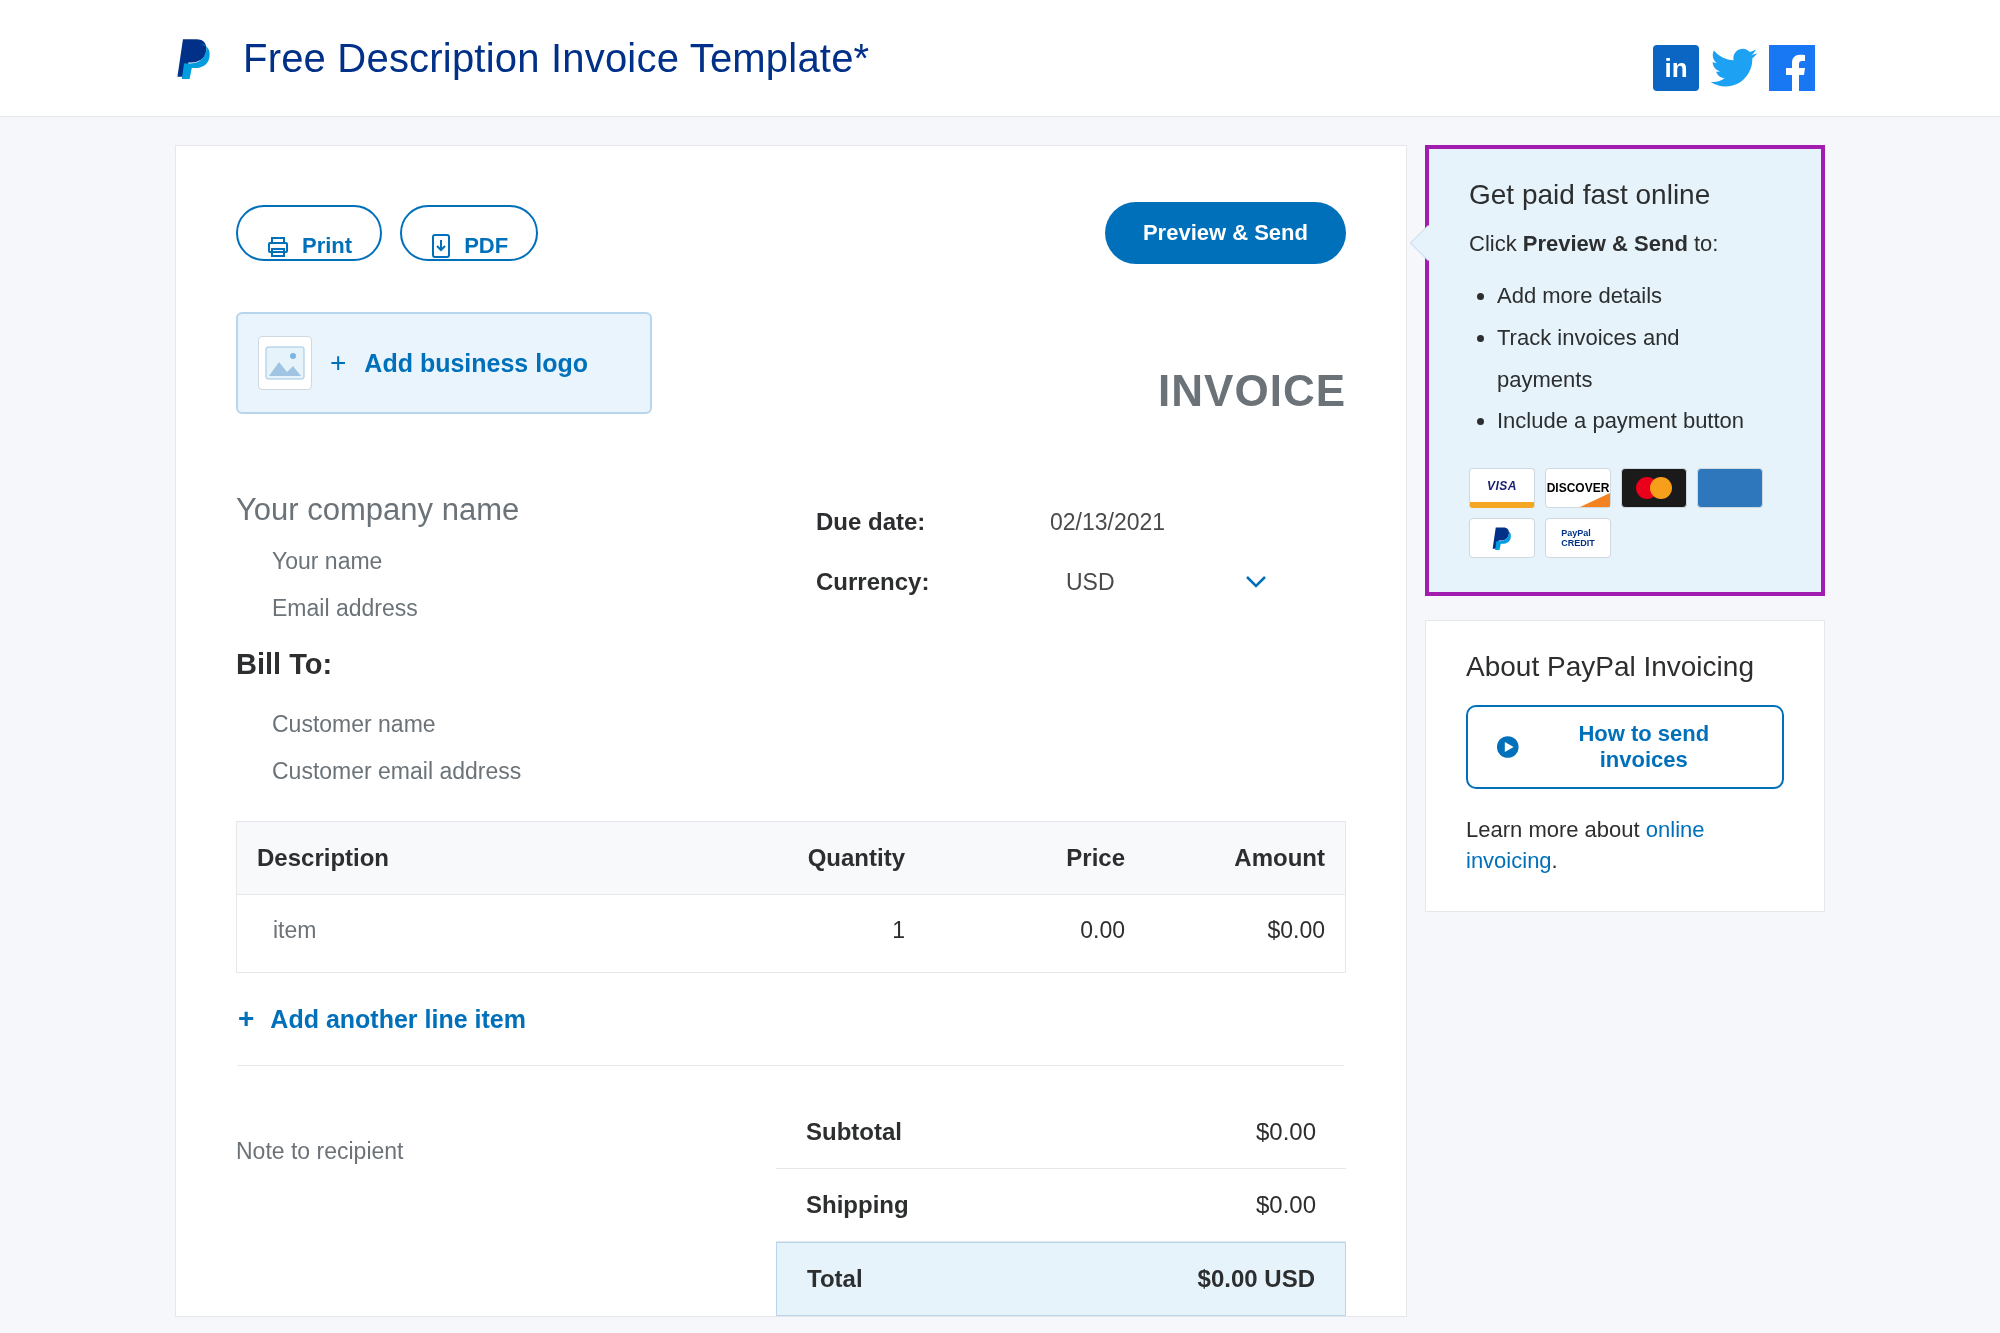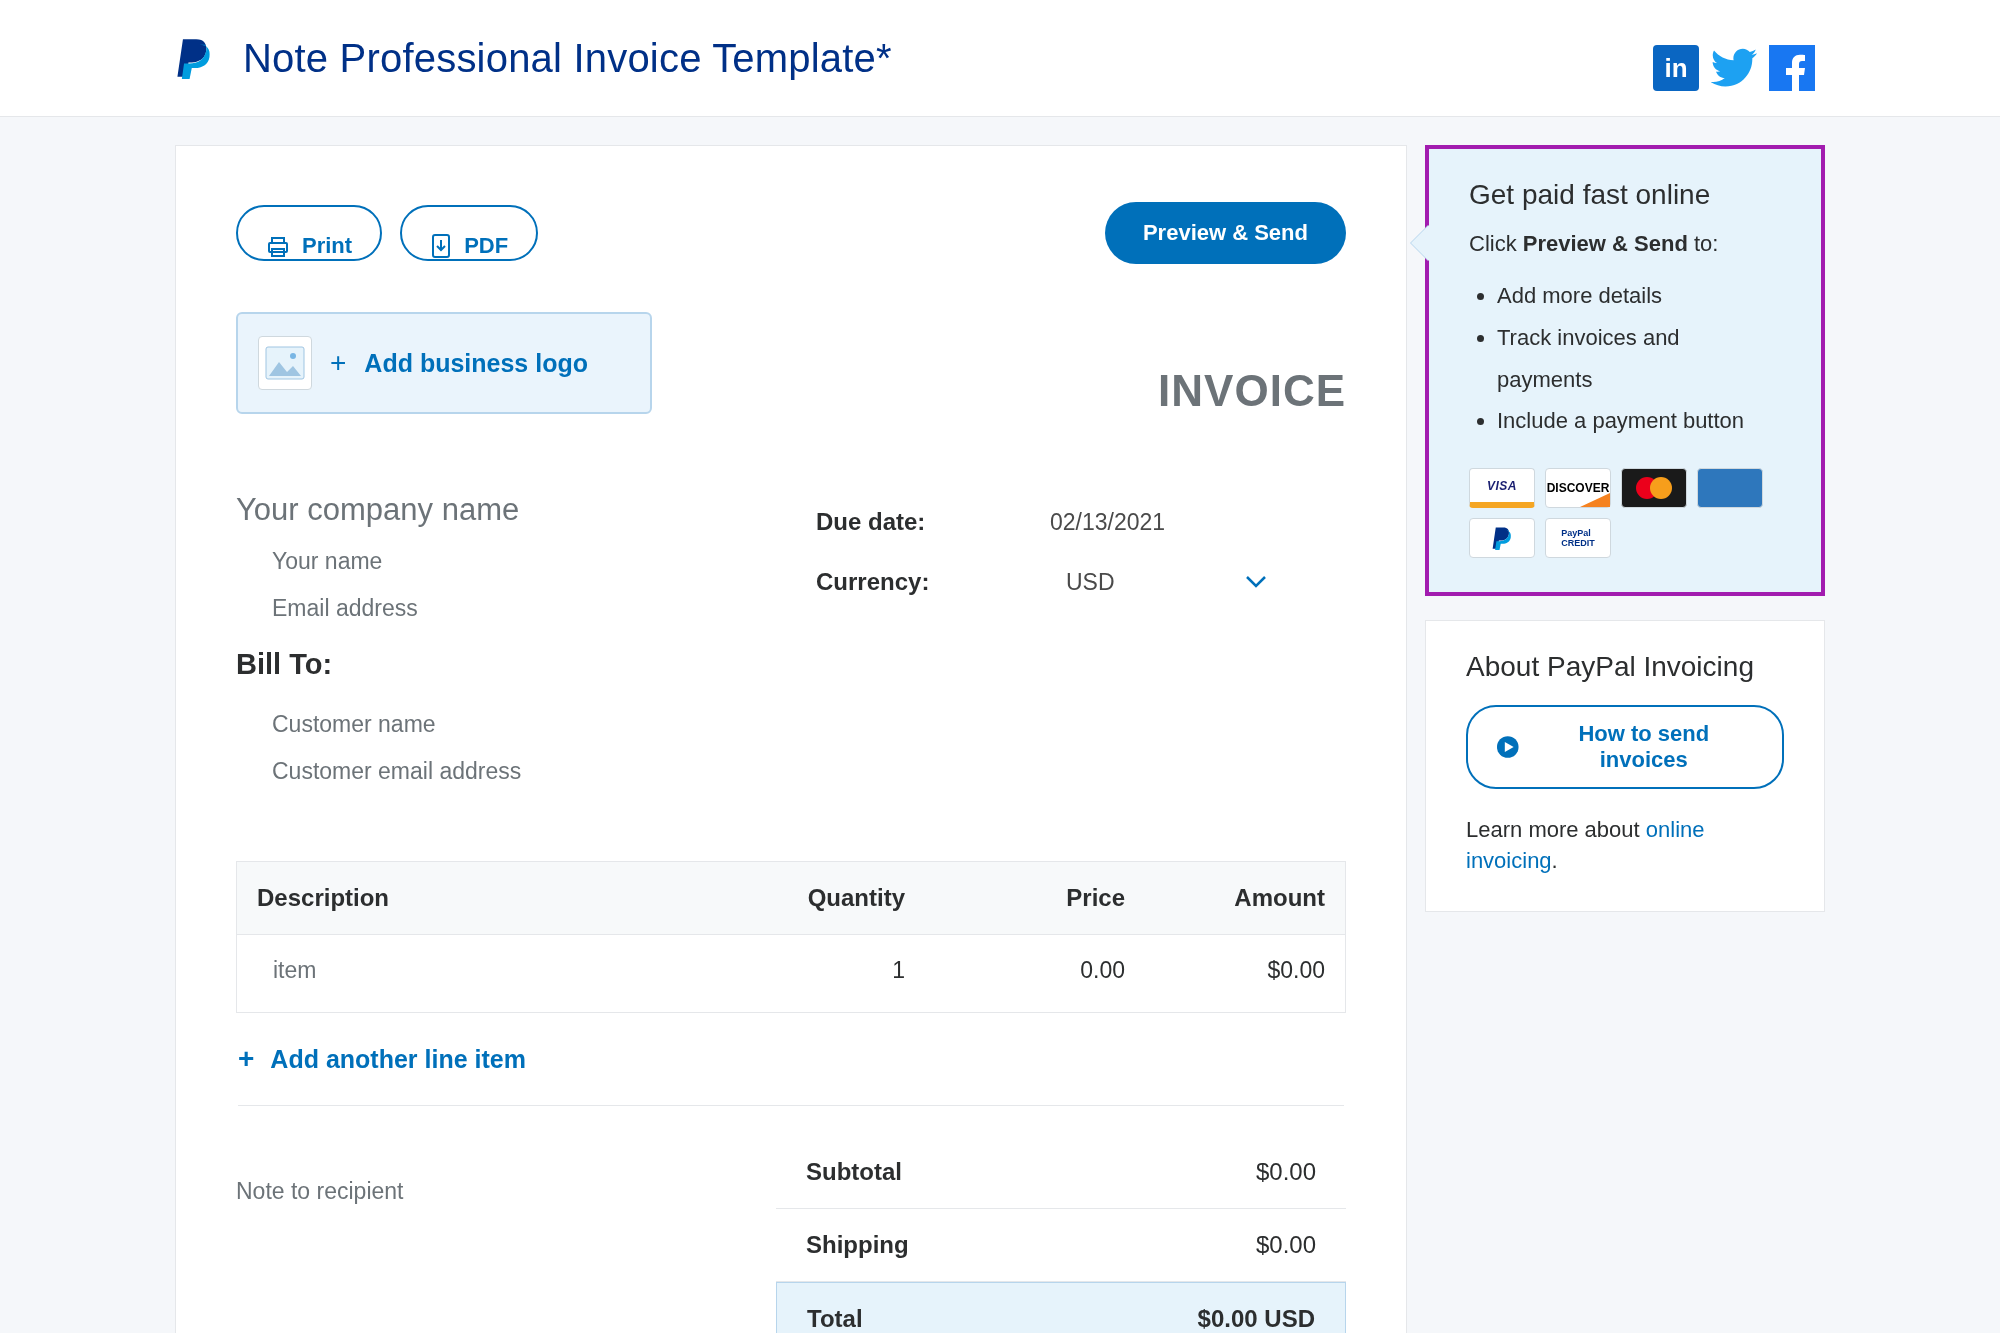--- a/index.html
+++ b/index.html
@@ -32,21 +32,21 @@
   .left-col { flex:1; }
   .company-name { font-size:31px; color:#6c7378; font-weight:400; margin-bottom:20px; border:none; background:transparent; width:100%; outline:none; }
   .ph-input { font-size:23px; color:#6c7378; border:none; background:transparent; width:100%; outline:none; margin-bottom:20px; display:block;margin-left:36px;}
   .right-col { width:540px; padding-left:10px;}
   .mrow { display:flex; align-items:center; height:60px; }
   .mrow .lab { font-size:24px; color:#2c2e2f; font-weight:700; width:250px; }
   .mrow input, .mrow .sel { font-size:23px; color:#4a4a4a; border:none; background:transparent; outline:none; }
   .sel { display:flex; align-items:center; gap:130px; cursor:pointer;}
   .bill-to { font-size:29px; font-weight:700; color:#2c2e2f; margin-top:26px; margin-bottom:30px; }
   
-  .items { border:1px solid #e5e7ea; margin-top:56px; }
+  .items { border:1px solid #e5e7ea; margin-top:16px; }
   .items .hdr { background:#f7f9fa; display:flex; padding:22px 20px; font-size:24px; font-weight:700; color:#2c2e2f; border-bottom:1px solid #e5e7ea;}
   .items .row { display:flex; padding:22px 20px 28px 36px; font-size:23px; color:#2c2e2f;}
   .c-desc{flex:1;} .c-qty{width:180px; text-align:right;} .c-price{width:220px;text-align:right;} .c-amt{width:200px;text-align:right;}
   .row .c-desc{ color:#6c7378; }
   .add-line { display:flex; align-items:center; gap:16px; color:#0070ba; font-size:25px; font-weight:600; padding:30px 0; border-bottom:1px solid #e5e7ea; margin:0 2px; cursor:pointer;}
   
   .totals-block { display:flex; margin-top:30px;}
   .note { flex:1; padding-top:42px;}
   .note input { font-size:23px; color:#6c7378; border:none; background:transparent; outline:none; width:80%;}
   .totals { width:570px; }
@@ -66,35 +66,35 @@
   .chip.visa{ border-bottom:6px solid #f5a623; color:#1a1f71; letter-spacing:0.5px; font-style:italic;}
   .chip.disc{ position:relative; color:#000;}
   .chip.disc::after{content:"";position:absolute;right:0;bottom:0;border-left:30px solid transparent;border-bottom:14px solid #f58220;}
   .chip.mc{ background:#1a1a1a; position:relative;}
   .chip.mc::before{content:"";position:absolute;width:22px;height:22px;border-radius:50%;background:#eb001b;left:14px;}
   .chip.mc::after{content:"";position:absolute;width:22px;height:22px;border-radius:50%;background:#f79e1b;right:14px;}
   .chip.amex{ background:#2e77bc;}
   .chip.pp{}
   .chip.ppc{ color:#003087; font-size:9px;}
   .about-panel h2 { font-size:28px; font-weight:400; margin-bottom:22px;}
-  .how-btn { border:2px solid #0070ba; border-radius:30px; color:#0070ba; background:#fff; font-size:22px; font-weight:600; padding:14px 28px; display:inline-flex; align-items:center; gap:14px; cursor:pointer; margin-bottom:26px;}
+  .how-btn { border:2px solid #0070ba; border-radius:10px; color:#0070ba; background:#fff; font-size:22px; font-weight:600; padding:14px 28px; display:inline-flex; align-items:center; gap:14px; cursor:pointer; margin-bottom:26px;}
   .learn { font-size:22px; color:#2c2e2f; line-height:1.4;}
   .learn a { color:#0070ba; text-decoration:none;}
   ::placeholder{color:#6c7378;}
 </style>
 </head>
 <body>
 
 <div class="glob">
   <div class="topbar">
     <svg class="logo" viewBox="0 0 32 38">
       <path d="M 6 2 L 18 2 C 25 2 28 6 27 13 C 26 20 20 23 14 23 L 11 23 L 9 36 L 1 36 Z" fill="#003087"></path>
       <path d="M 10 7 L 21 7 C 28 7 31 11 30 18 C 29 25 23 28 17 28 L 14 28 L 12 38 L 5 38 L 7 24 L 12 24 C 19 24 25 21 27 13 C 27.5 10 27 8 26 7 Z" fill="#009cde"></path>
     </svg>
-    <h1>Note Professional Invoice Template*</h1>
+    <h1>Free Description Invoice Template*</h1>
     <div class="social">
       <a>
           <svg width="46" height="46" viewBox="0 0 46 46">
             <rect width="46" height="46" rx="4" fill="#0a66c2"></rect>
             <text x="23" y="32" text-anchor="middle" fill="#fff" font-size="26" font-weight="700" font-family="Arial">in</text>
           </svg>
         </a>
       <a>
           <svg width="50" height="42" viewBox="0 0 50 42">
             <path fill="#1da1f2" d="M50 5c-1.8.8-3.8 1.4-5.8 1.6 2.1-1.3 3.7-3.2 4.5-5.6-2 1.2-4.2 2-6.5 2.5C40.3 1.4 37.6 0 34.6 0c-5.7 0-10.3 4.6-10.3 10.3 0 .8.1 1.6.3 2.3C16 12.2 8.4 8.1 3.3 1.9c-.9 1.5-1.4 3.3-1.4 5.2 0 3.6 1.8 6.7 4.6 8.6-1.7-.1-3.3-.5-4.7-1.3v.1c0 5 3.5 9.1 8.2 10.1-.9.2-1.8.4-2.7.4-.7 0-1.3-.1-1.9-.2 1.3 4.1 5.1 7.1 9.6 7.1-3.5 2.8-8 4.4-12.8 4.4-.8 0-1.6 0-2.5-.1C4.5 39.2 9.9 41 15.7 41c18.9 0 29.2-15.6 29.2-29.2v-1.3C46.9 8.9 48.7 7.1 50 5z"></path>

